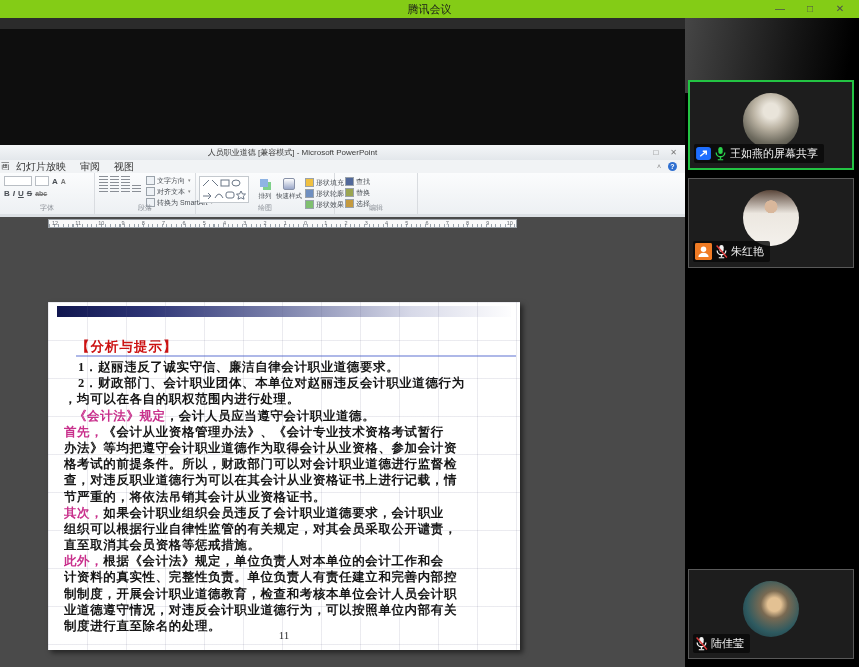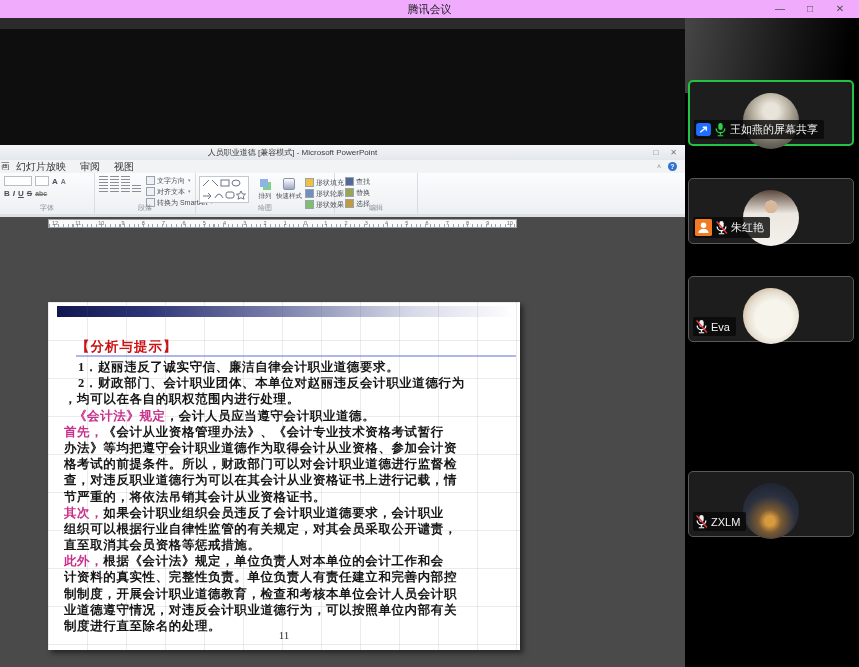--- a/index.html
+++ b/index.html
@@ -1,20 +1,20 @@
 <!DOCTYPE html>
 <html><head>
 <meta charset="utf-8">
 <style>
   html,body{margin:0;padding:0;background:#000;}
   .app{position:relative;width:859px;height:667px;overflow:hidden;background:#000;
        font-family:"Liberation Sans",sans-serif;-webkit-font-smoothing:antialiased;}
 
   
-  .titlebar{position:absolute;top:0;left:0;right:0;height:18px;background:#f0abfc;}
+  .titlebar{position:absolute;top:0;left:0;right:0;height:18px;background:#84cc16;}
   .titlebar .title{position:absolute;left:0;right:0;top:0;text-align:center;
        font-size:11px;line-height:18px;color:#1b1b1b;}
   .win-controls{position:absolute;right:4px;top:0;height:18px;display:flex;}
   .win-btn{width:30px;text-align:center;line-height:18px;font-size:10px;color:#4d4d4d;cursor:default;}
 
   
   .main{position:absolute;left:0;top:18px;width:685px;height:649px;background:#0e0e0e;}
   .topstrip{position:absolute;top:0;left:0;right:0;height:11px;background:#2b2b2b;}
 
   
@@ -99,22 +99,22 @@
        font-size:12.5px;font-weight:600;color:#161616;letter-spacing:0.6px;}
   .slide-body .line{height:16.2px;line-height:16.2px;white-space:nowrap;overflow:hidden;}
   .accent{color:#c9308c;}
   .page-num{position:absolute;left:0;right:0;top:327px;text-align:center;font-size:11px;color:#333;
        font-family:"Liberation Serif",serif;}
 
   
   .sidebar{position:absolute;left:685px;top:18px;width:174px;height:649px;background:#000;}
   .sidebar::before{content:"";position:absolute;top:0;left:0;right:0;height:75px;
        background:linear-gradient(100deg,#464646 0%,#161616 60%,#000 92%);}
-  .tile{position:absolute;left:3px;width:166px;height:66px;background:#1d1d1d;
-       border:1px solid #595959;border-radius:5px;box-sizing:border-box;}
+  .tile{position:absolute;left:3px;width:166px;height:90px;background:#1d1d1d;
+       border:1px solid #595959;border-radius:0;box-sizing:border-box;}
   .tile.hl{border:2px solid #23c343;}
   .avatar{position:absolute;left:50%;top:11px;transform:translateX(-50%);width:56px;height:56px;border-radius:50%;}
   .av0{background:radial-gradient(circle at 50% 32%,#e9e4da 0 16%,#bab2a2 38%,#6d6a5e 68%,#3b3a34 100%);}
   .av1{background:radial-gradient(circle at 50% 30%,#d9b79b 0 13%,transparent 14%),
        linear-gradient(180deg,#5a463a 0%,#ece7e0 42%,#f4f1ec 100%);}
   .av2{background:radial-gradient(circle at 55% 55%,#f7f4ec 0 42%,#e7dfd1 60%,#a88a64 100%);}
   .av3{background:radial-gradient(circle at 50% 22%,#3f7a4a 0 11%,transparent 12%),
        radial-gradient(circle at 50% 62%,#56604e 0 20%,transparent 40%),
        linear-gradient(180deg,#cfc9c2 0%,#ddd6cd 35%,#b2ab9f 100%);}
   .av4{background:radial-gradient(circle at 48% 68%,#d89a3e 0 10%,#7a5a33 24%,#2c3140 52%,#171b26 100%);}
@@ -375,46 +375,30 @@
               <rect x="8" y="1" width="8" height="13" rx="4" fill="#f2f2f2"></rect>
               <path d="M4 11a8 8 0 0 0 16 0" stroke="#f2f2f2" stroke-width="2.4" fill="none"></path>
               <line x1="12" y1="19" x2="12" y2="23" stroke="#f2f2f2" stroke-width="2.4"></line>
               <line x1="7" y1="24.5" x2="17" y2="24.5" stroke="#f2f2f2" stroke-width="2"></line>
               <line x1="3" y1="2" x2="22" y2="24" stroke="#e03a3a" stroke-width="2.6"></line>
             </svg>
           </span>
       <span class="tname">朱红艳</span>
     </div>
   </div>
-      <div class="tile" style="top: 258px;">
-    <div class="avatar av2"></div>
+      <div class="tile" style="top: 551px;">
+    <div class="avatar av5"></div>
     <div class="tlabel">
 
       <span class="mic">
             <svg width="13" height="15" viewBox="0 0 24 26">
               <rect x="8" y="1" width="8" height="13" rx="4" fill="#f2f2f2"></rect>
               <path d="M4 11a8 8 0 0 0 16 0" stroke="#f2f2f2" stroke-width="2.4" fill="none"></path>
               <line x1="12" y1="19" x2="12" y2="23" stroke="#f2f2f2" stroke-width="2.4"></line>
               <line x1="7" y1="24.5" x2="17" y2="24.5" stroke="#f2f2f2" stroke-width="2"></line>
               <line x1="3" y1="2" x2="22" y2="24" stroke="#e03a3a" stroke-width="2.6"></line>
             </svg>
           </span>
-      <span class="tname">Eva</span>
-    </div>
-  </div>
-      <div class="tile" style="top: 453px;">
-    <div class="avatar av4"></div>
-    <div class="tlabel">
-
-      <span class="mic">
-            <svg width="13" height="15" viewBox="0 0 24 26">
-              <rect x="8" y="1" width="8" height="13" rx="4" fill="#f2f2f2"></rect>
-              <path d="M4 11a8 8 0 0 0 16 0" stroke="#f2f2f2" stroke-width="2.4" fill="none"></path>
-              <line x1="12" y1="19" x2="12" y2="23" stroke="#f2f2f2" stroke-width="2.4"></line>
-              <line x1="7" y1="24.5" x2="17" y2="24.5" stroke="#f2f2f2" stroke-width="2"></line>
-              <line x1="3" y1="2" x2="22" y2="24" stroke="#e03a3a" stroke-width="2.6"></line>
-            </svg>
-          </span>
-      <span class="tname">ZXLM</span>
+      <span class="tname">陆佳莹</span>
     </div>
   </div>
     </div>
 </div>
 
 </body></html>

